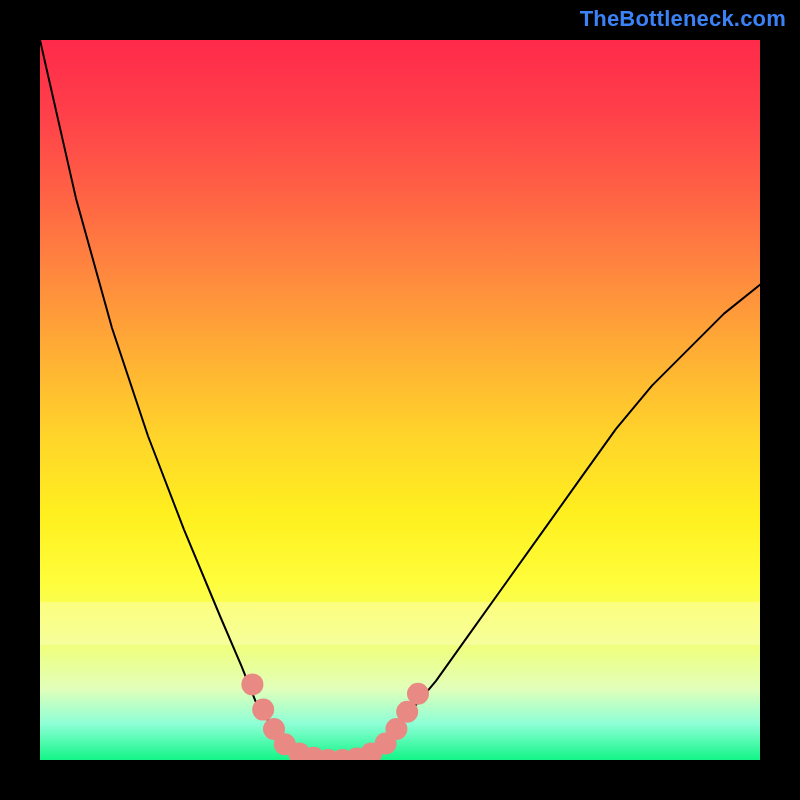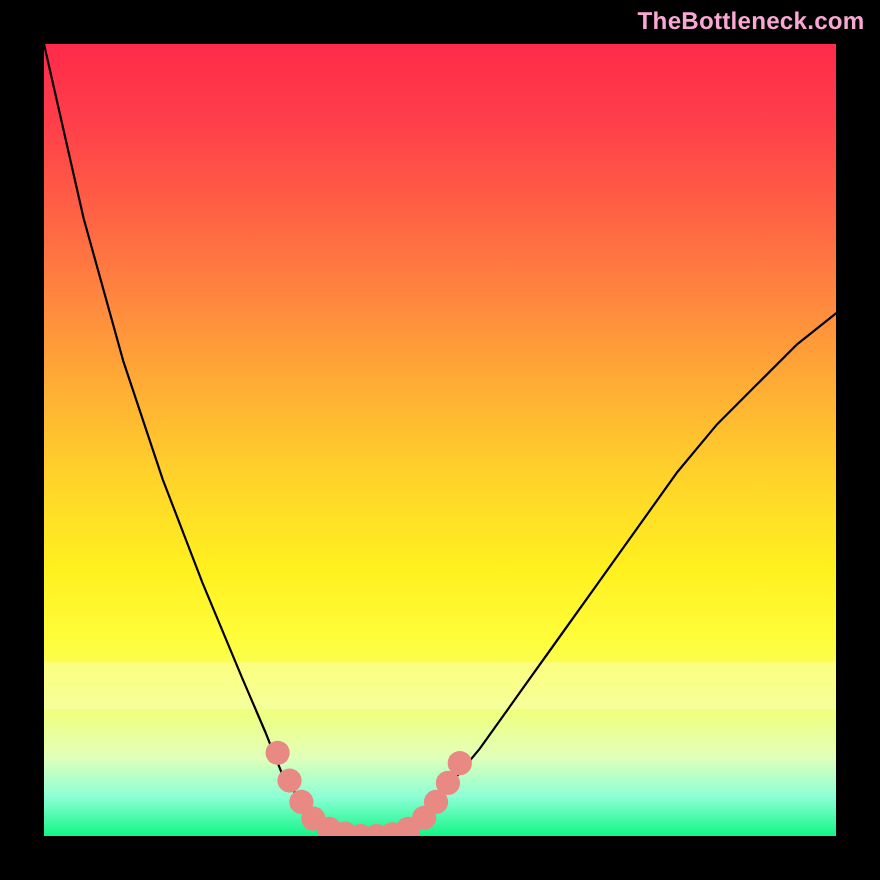--- a/index.html
+++ b/index.html
@@ -14,21 +14,21 @@
   .stage {
     position: relative;
     width: 800px;
     height: 800px;
     background: #000;
   }
   .watermark {
     position: absolute;
     top: 6px;
     right: 14px;
-    color: #f9a8d4;
+    color: #3b82f6;
     font-size: 22px;
     font-weight: 600;
     letter-spacing: 0.2px;
     z-index: 20;
   }
   .plot-area {
     position: absolute;
     left: 40px;
     top: 40px;
     width: 720px;

